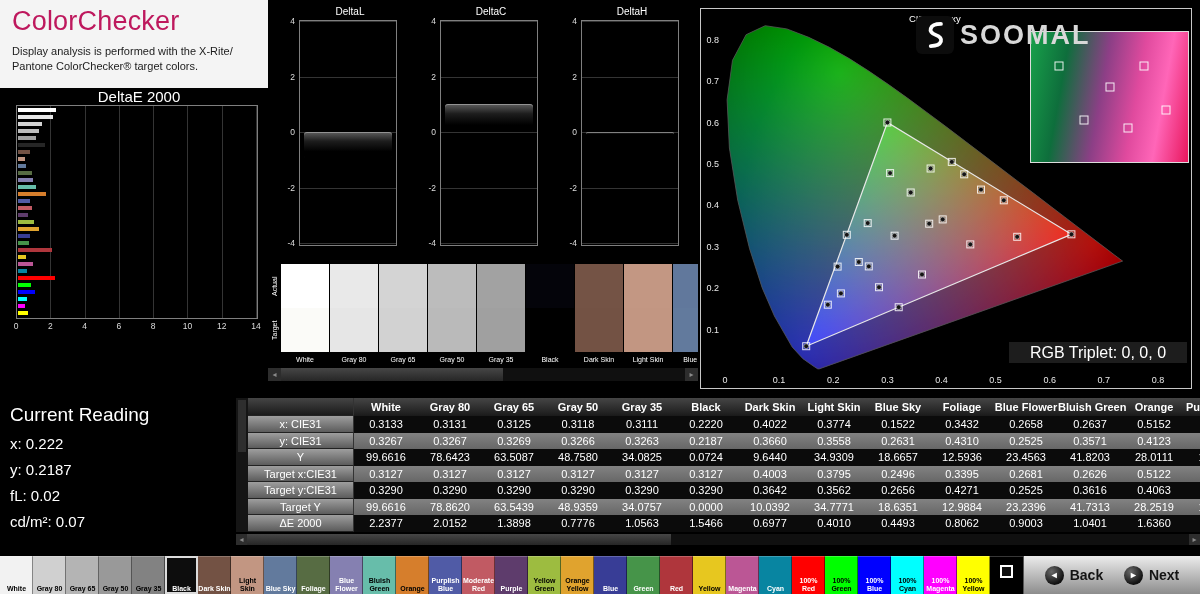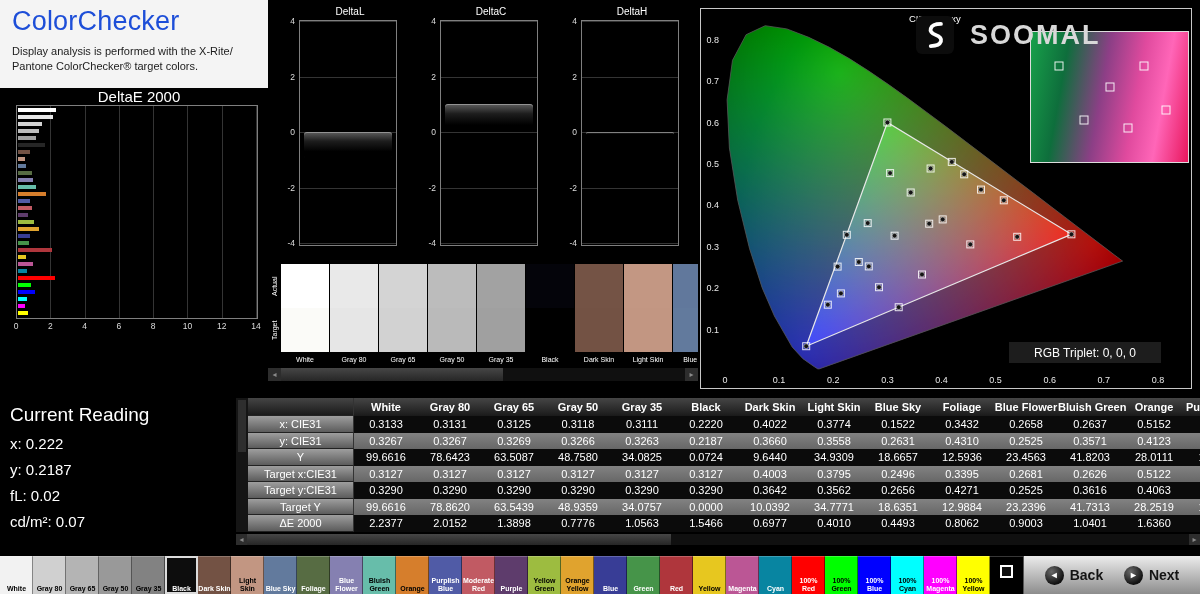--- a/index.html
+++ b/index.html
@@ -2,21 +2,21 @@
 <html><head>
 <meta charset="utf-8">
 <style>
   html,body{margin:0;padding:0}
   body{width:1200px;height:594px;background:#000;color:#fff;
        font-family:"Liberation Sans",sans-serif;overflow:hidden;position:relative}
 
   
   #header-panel{position:absolute;left:0;top:0;width:268px;height:88px;background:#f4f4f4;
                 color:#111;padding:6px 0 0 12px;box-sizing:border-box}
-  #page-title{font-size:27px;letter-spacing:.2px;color:#1d4ed8}
+  #page-title{font-size:27px;letter-spacing:.2px;color:#be185d}
   #subtitle{margin-top:7px;font-size:11px;line-height:1.35;color:#1c1c1c}
 
   
   #deltae-chart{position:absolute;left:4px;top:88px;width:260px;height:252px}
   #de-title{text-align:center;font-size:15px;height:15px;padding-left:10px}
   #de-plot{position:absolute;left:12px;top:17px;width:240px;height:212px;border:1px solid #7f7f7f;
            background:#000;overflow:hidden}
   .vgrid{position:absolute;top:0;bottom:0;width:1px;background:#343434}
   .de-bar{position:absolute;left:1px;height:4px}
   #de-ticks{position:absolute;left:12px;top:233px;width:244px;height:12px;font-size:8.5px;color:#ddd}
@@ -57,25 +57,25 @@
 
   
   #cie-panel{position:absolute;left:700px;top:8px;width:492px;height:381px;background:#000;
              border:1px solid #c8c8c8;box-sizing:border-box}
   #cie-label{position:absolute;left:208px;top:4px;font-size:9.5px;z-index:3}
   #cie-svg{position:absolute;left:0;top:0}
   .tick{font-size:9px;fill:#e8e8e8;font-family:"Liberation Sans",sans-serif}
   #cie-inset{position:absolute;left:329px;top:22px;width:157px;height:130px;border:1px solid #ddd;z-index:2;
              background:linear-gradient(100deg,#18a14a 0%,#0e6e3c 22%,#8c3f86 45%,#e04a9e 65%,#ff66b8 80%,#e8175d 100%)}
   .inset-sq{position:absolute;width:7px;height:7px;border:1px solid rgba(255,255,255,.9);transform:translate(-50%,-50%)}
-  #rgb-triplet{position:absolute;left:308px;top:333px;width:152px;height:21px;background:#1d1d1d;
-               font-size:12px;display:flex;align-items:center;justify-content:center;z-index:2}
-
-  
-  #logo{position:absolute;left:916px;top:16px;display:flex;align-items:center;gap:16px;z-index:5}
+  #rgb-triplet{position:absolute;left:308px;top:333px;width:178px;height:21px;background:#1d1d1d;
+               font-size:16px;display:flex;align-items:center;justify-content:center;z-index:2}
+
+  
+  #logo{position:absolute;left:916px;top:16px;display:flex;align-items:center;gap:6px;z-index:5}
   #logo-box{width:38px;height:38px;background:#0c0c0c;border-radius:6px;display:flex;align-items:center;justify-content:center}
   #logo-text{font-size:27px;font-weight:bold;color:#d8d8d8;letter-spacing:2px}
 
   
   #table-area{position:absolute;left:236px;top:398px;width:964px;height:134px;display:flex}
   #table-vsb{width:12px;flex:none;background:#151515;position:relative}
   .vthumb{position:absolute;top:2px;left:2px;right:2px;height:52px;background:#2e2e2e;cursor:pointer}
   #ctable{flex:1;overflow:hidden}
   .trow{display:flex;height:16.5px;line-height:16.5px;background:#0b0b0b}
   .trow.stripe{background:linear-gradient(#828282,#676767)}

